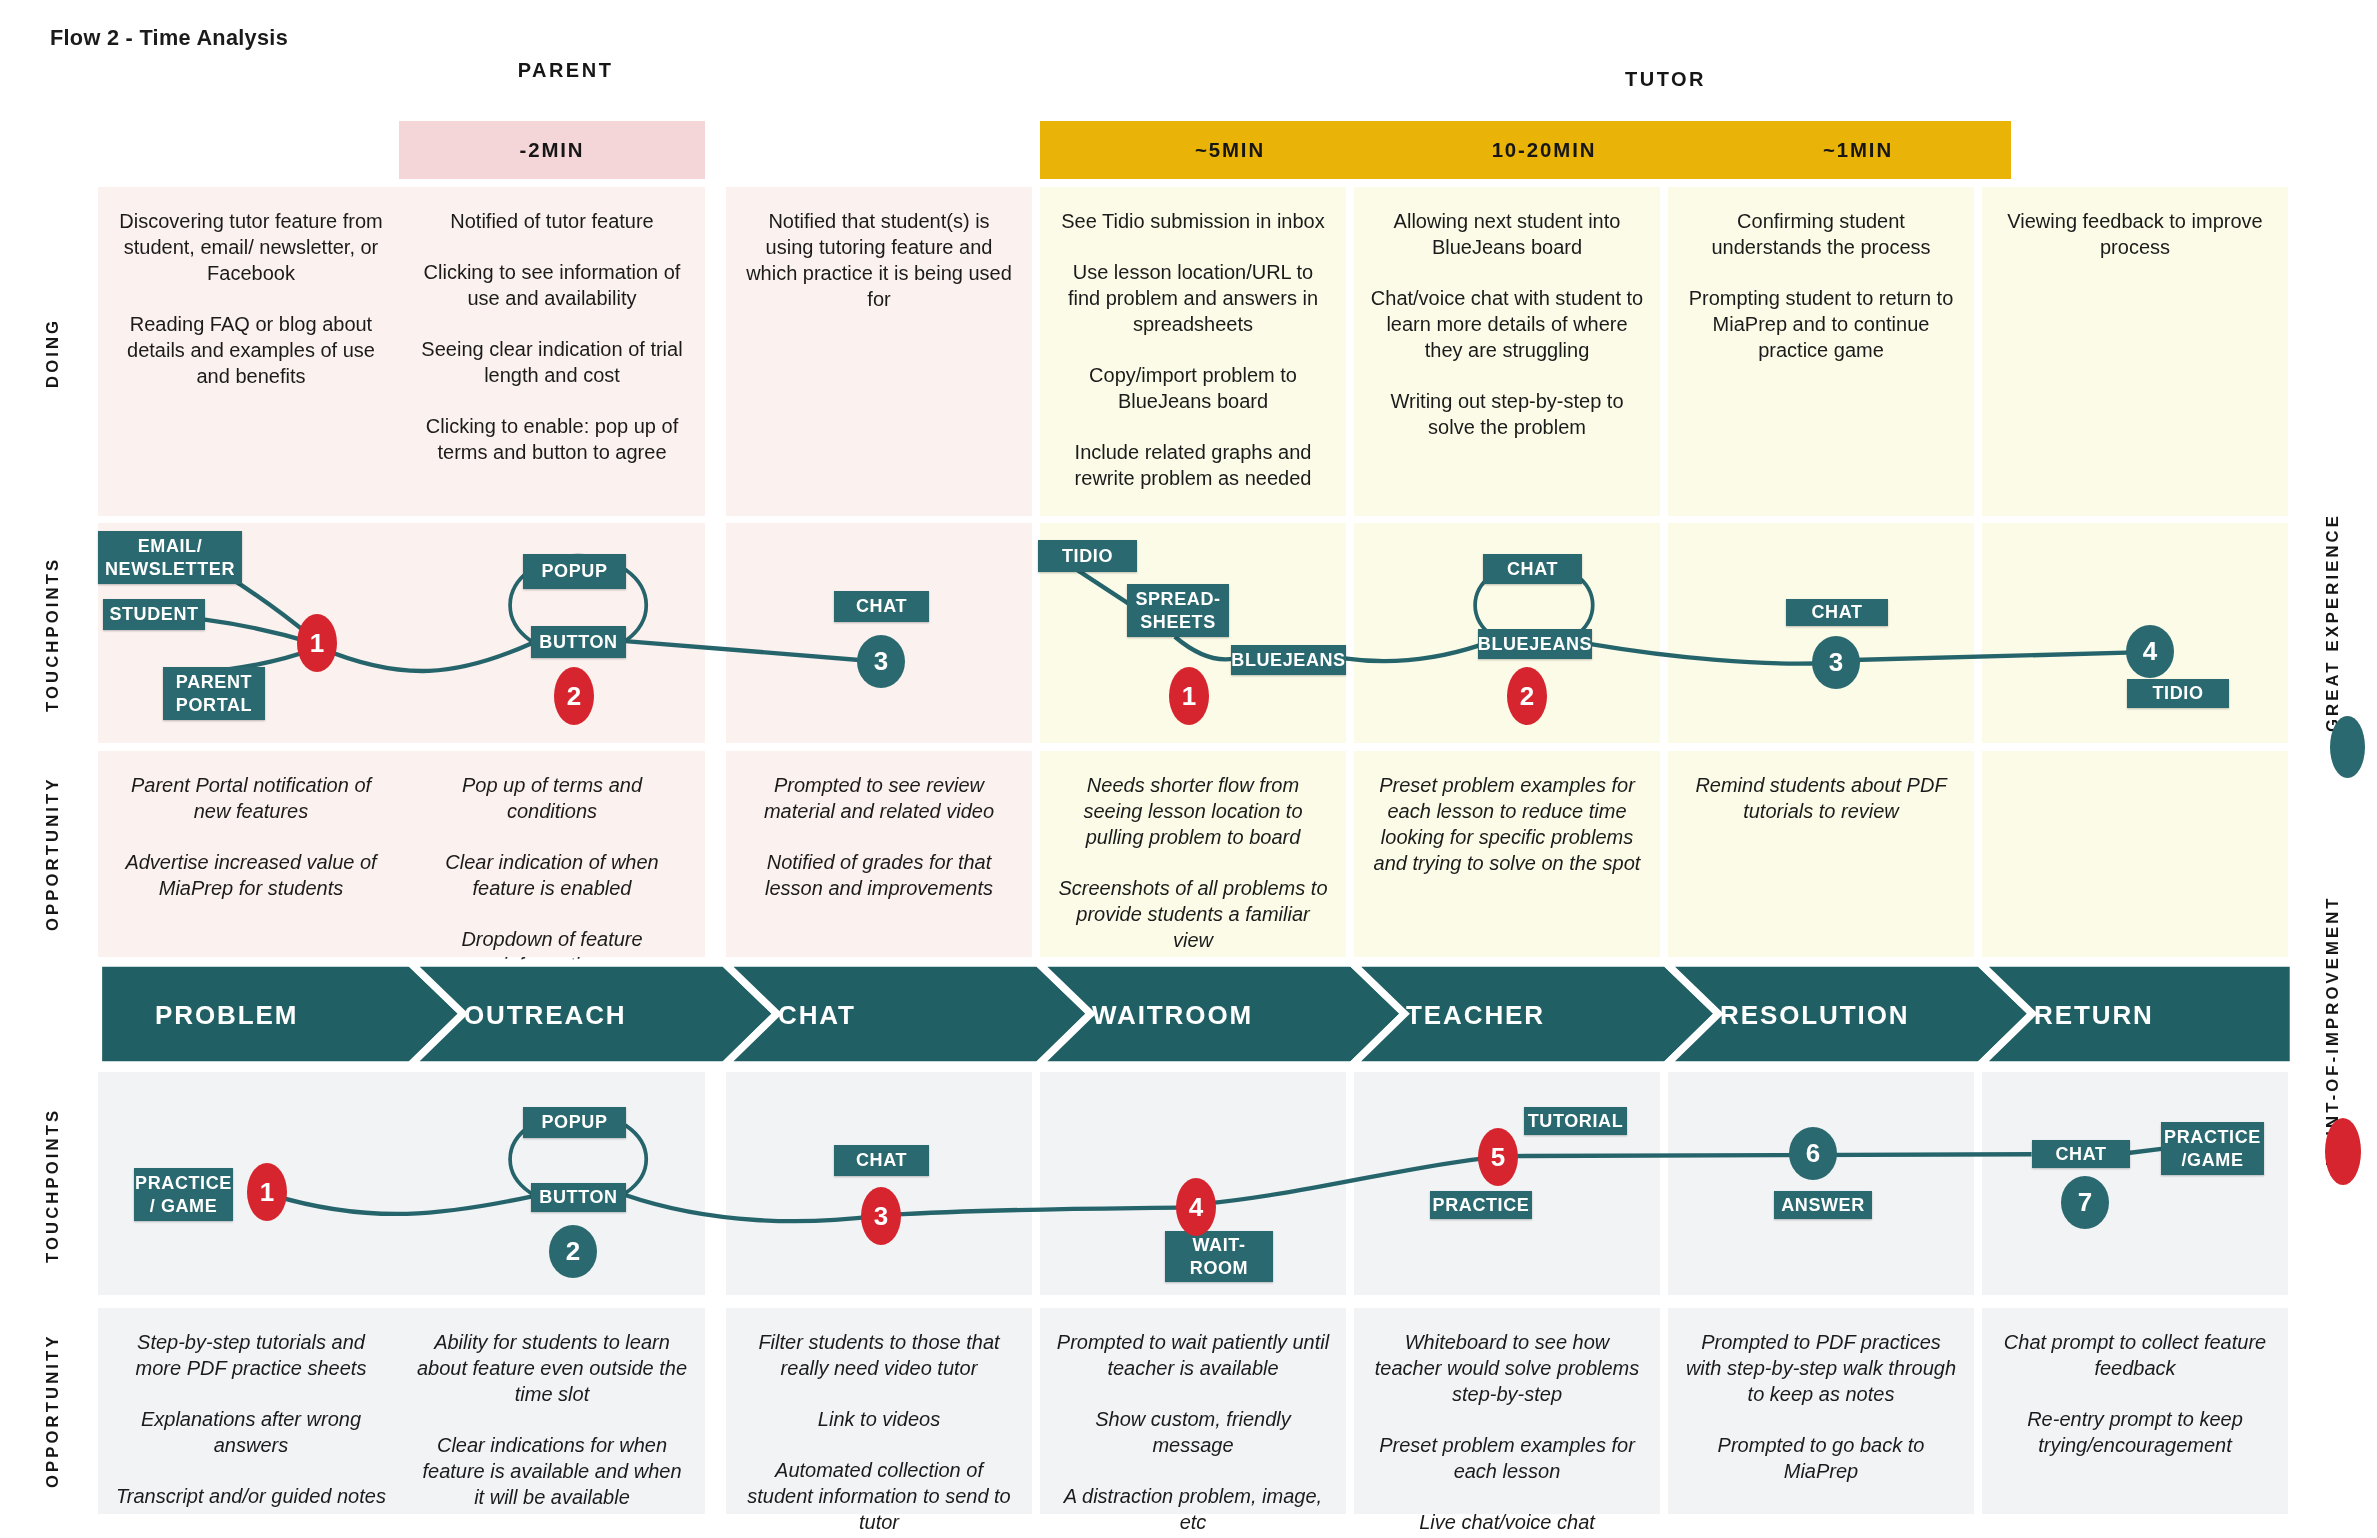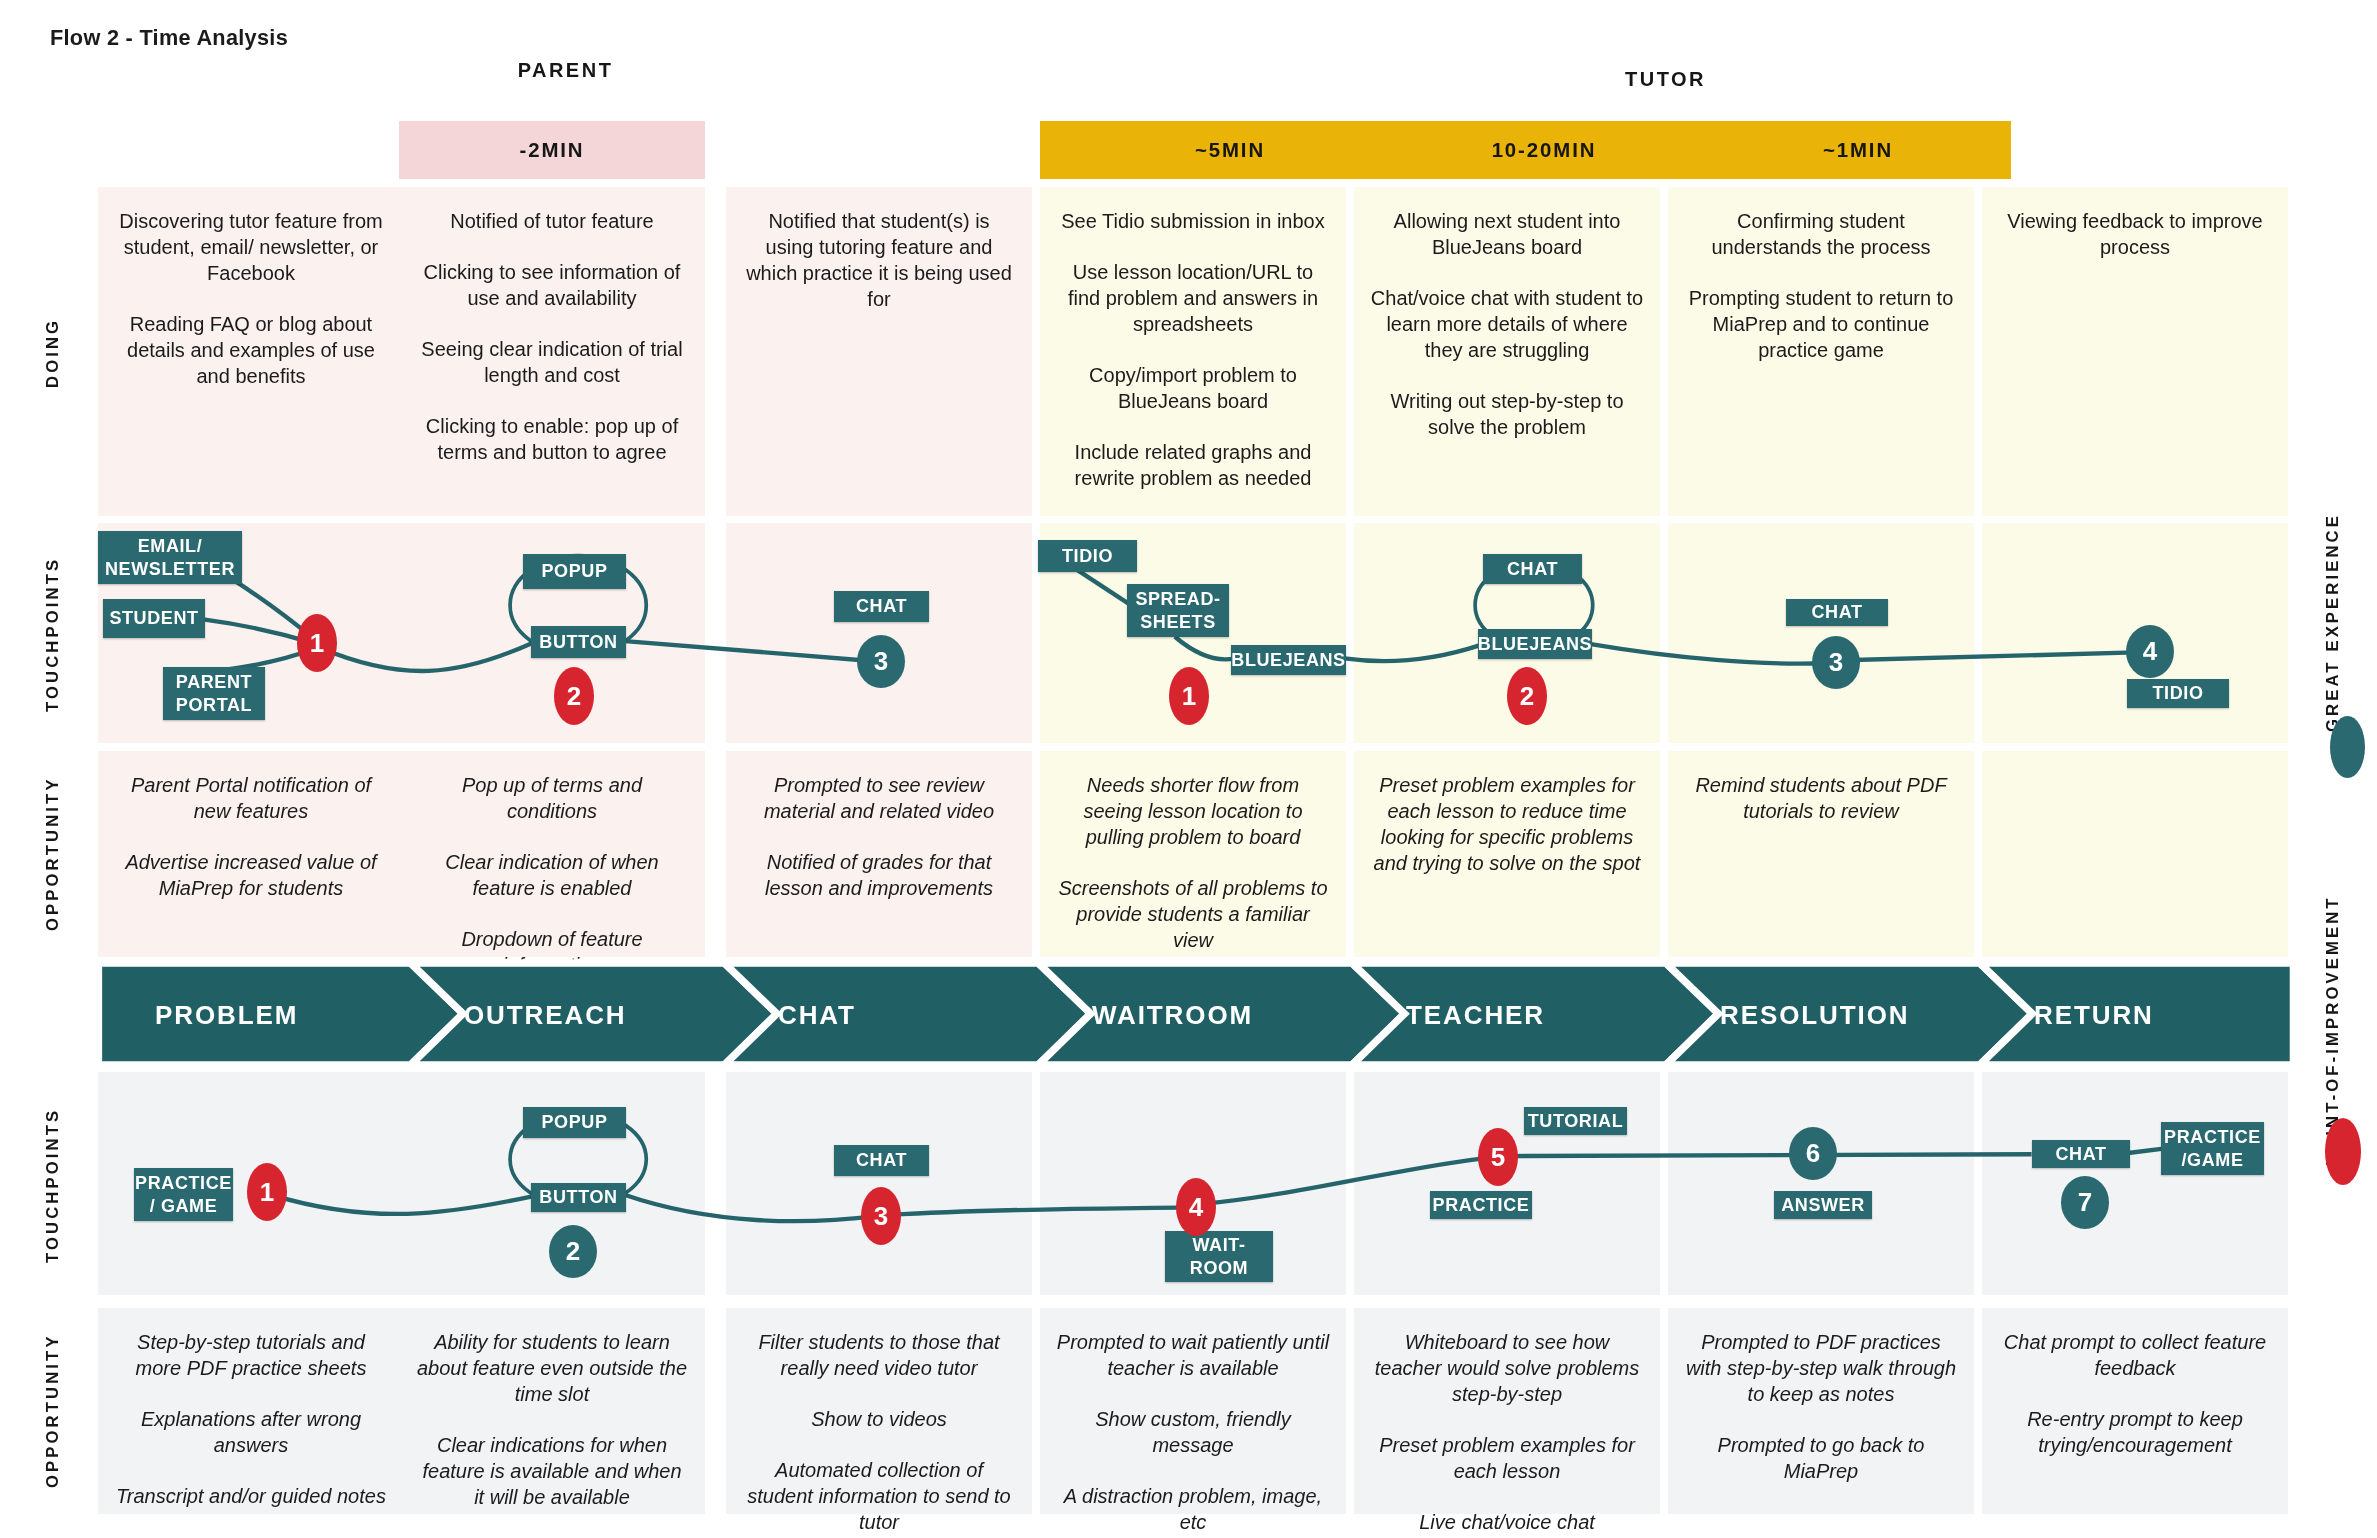--- a/index.html
+++ b/index.html
@@ -145,21 +145,21 @@
     <p>Step-by-step tutorials and more PDF practice sheets</p>
     <p>Explanations after wrong answers</p>
     <p>Transcript and/or guided notes</p>
   </div>
   <div class="cell opp row-opp2 bg-gray c2">
     <p>Ability for students to learn about feature even outside the time slot</p>
     <p>Clear indications for when feature is available and when it will be available</p>
   </div>
   <div class="cell opp row-opp2 bg-gray c3">
     <p>Filter students to those that really need video tutor</p>
-    <p>Show to videos</p>
+    <p>Link to videos</p>
     <p>Automated collection of student information to send to tutor</p>
   </div>
   <div class="cell opp row-opp2 bg-gray c4">
     <p>Prompted to wait patiently until teacher is available</p>
     <p>Show custom, friendly message</p>
     <p>A distraction problem, image, etc</p>
   </div>
   <div class="cell opp row-opp2 bg-gray c5">
     <p>Whiteboard to see how teacher would solve problems step-by-step</p>
     <p>Preset problem examples for each lesson</p>
@@ -212,21 +212,21 @@
   <div class="banner-label" style="left:155px;">PROBLEM</div>
   <div class="banner-label" style="left:464px;">OUTREACH</div>
   <div class="banner-label" style="left:778px;">CHAT</div>
   <div class="banner-label" style="left:1092px;">WAITROOM</div>
   <div class="banner-label" style="left:1406px;">TEACHER</div>
   <div class="banner-label" style="left:1720px;">RESOLUTION</div>
   <div class="banner-label" style="left:2034px;">RETURN</div>
 
   <div class="chip" style="left:98px;top:531px;width:144px;height:53px;">EMAIL/
 NEWSLETTER</div>
-  <div class="chip" style="left:103px;top:599px;width:102px;height:39px;">STUDENT</div>
+  <div class="chip" style="left:103px;top:599px;width:102px;height:31px;">STUDENT</div>
   <div class="chip" style="left:163px;top:667px;width:102px;height:53px;">PARENT
 PORTAL</div>
   <div class="chip" style="left:523px;top:554px;width:103px;height:35px;">POPUP</div>
   <div class="chip" style="left:531px;top:626px;width:95px;height:32px;">BUTTON</div>
   <div class="chip" style="left:834px;top:591px;width:95px;height:31px;">CHAT</div>
   <div class="chip" style="left:1038px;top:540px;width:99px;height:32px;">TIDIO</div>
   <div class="chip" style="left:1127px;top:584px;width:102px;height:53px;">SPREAD-
 SHEETS</div>
   <div class="chip" style="left:1231px;top:645px;width:115px;height:30px;">BLUEJEANS</div>
   <div class="chip" style="left:1483px;top:554px;width:99px;height:30px;">CHAT</div>

